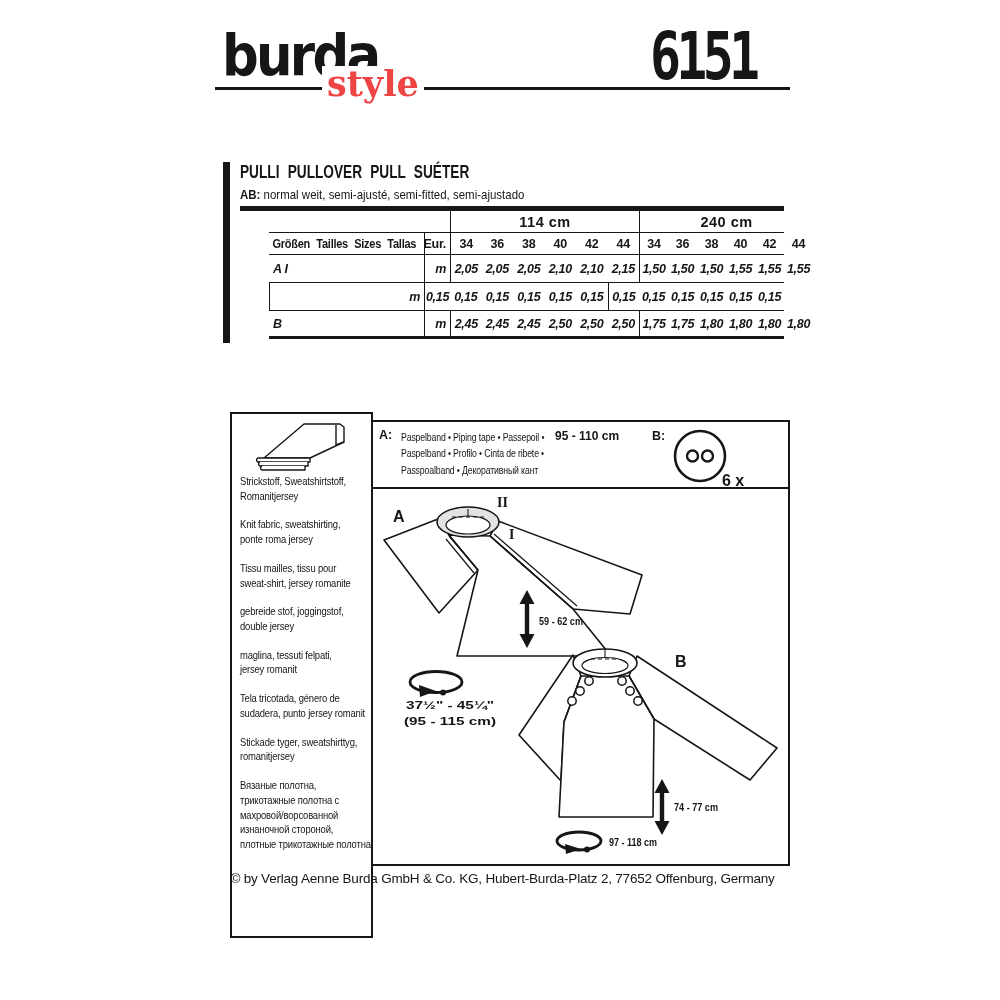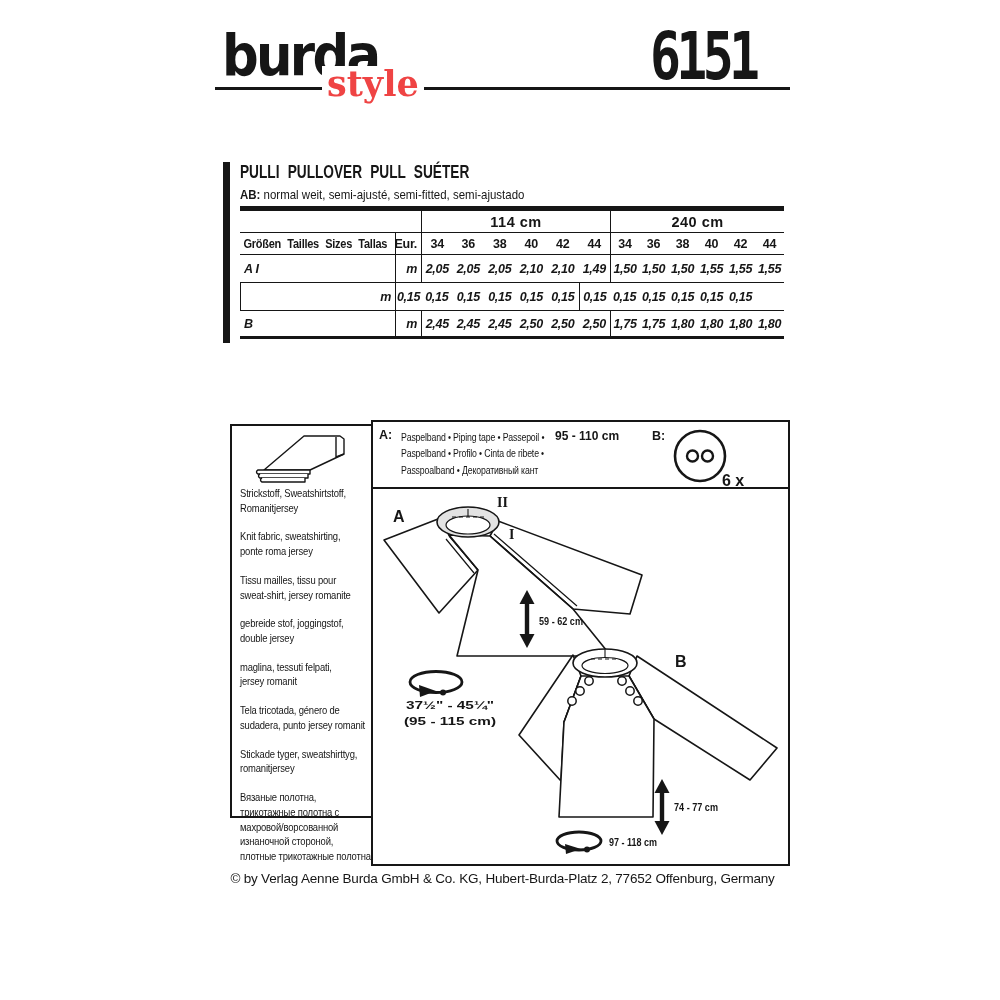--- a/index.html
+++ b/index.html
@@ -23,35 +23,35 @@
   .left-bar { position:absolute; left:223px; top:162px; width:6.5px; height:181px; background:#161616; }
   .page-title { position:absolute; left:240px; top:161px; font-size:19px; font-weight:bold;
                 white-space:nowrap; word-spacing:6px; letter-spacing:0;
                 transform:scaleX(0.72); transform-origin:left top; }
   .fit-line { position:absolute; left:240px; top:187px; font-size:13.5px; white-space:nowrap;
               transform:scaleX(0.85); transform-origin:left top; }
   .fit-line b { font-weight:bold; }
 
   
   .size-table { position:absolute; left:240px; top:206px; width:544px; border-top:5px solid #161616; }
-  .trow { display:grid; border-bottom:1.5px solid #161616; }
+  .trow { display:grid; border-bottom:1.5px solid #161616;margin-left:29px; }
   .trow.h1 { grid-template-columns:181px 189px 174px; height:22px; }
   .trow.h2 { grid-template-columns:155px 26px repeat(6,31.5px) repeat(6,29px); height:22px; }
   .trow.d  { grid-template-columns:155px 26px repeat(6,31.5px) repeat(6,29px); height:28px;font-style:italic; }
   .trow.last { border-bottom:3px solid #161616; }
   .cell { display:flex; align-items:center; justify-content:center; font-weight:bold;
           font-size:12.5px; letter-spacing:-0.3px; white-space:nowrap; }
   .cell.wh { font-size:14.5px; letter-spacing:0.5px; }
   .cell.lbl { justify-content:flex-start; padding-left:4px; }
   .h2 .cell.lbl { word-spacing:4px; transform:scaleX(0.88); transform-origin:left center; }
   .cell.eur, .cell.unit { justify-content:flex-end; padding-right:4px; }
   .cell.vl { border-left:1.5px solid #161616; }
 
   
-  .fabric-box { position:absolute; left:230px; top:424px; width:143px; height:394px;
+  .fabric-box { position:absolute; left:230px; top:412px; width:143px; height:526px;
                 border:2px solid #161616; }
   .fabric-icon-wrap { position:absolute; left:20px; top:4px; }
   .fabric-list { position:absolute; left:8px; top:60px; width:160px;
                  transform:scaleX(0.82); transform-origin:left top; }
   .fabric-item { font-size:11.5px; line-height:1.28; white-space:pre-line; margin-bottom:14px;
                  letter-spacing:-0.2px; }
 
   .notions-box { position:absolute; left:371px; top:420px; width:419px; height:69px;
                  border:2px solid #161616; }
   .view-a-label { position:absolute; left:6px; top:6px; font-size:12.5px; font-weight:bold; }
@@ -116,21 +116,21 @@
         <div class="cell num">44</div>
       </div>
       <div class="trow d">
         <div class="cell lbl">A I</div>
         <div class="cell unit vl">m</div>
         <div class="cell num vl">2,05</div>
         <div class="cell num">2,05</div>
         <div class="cell num">2,05</div>
         <div class="cell num">2,10</div>
         <div class="cell num">2,10</div>
-        <div class="cell num">1,49</div>
+        <div class="cell num">2,15</div>
         <div class="cell num vl">1,50</div>
         <div class="cell num">1,50</div>
         <div class="cell num">1,50</div>
         <div class="cell num">1,55</div>
         <div class="cell num">1,55</div>
         <div class="cell num">1,55</div>
       </div>
       <div class="trow d">
         <div class="cell unit vl">m</div>
         <div class="cell num vl">0,15</div>

